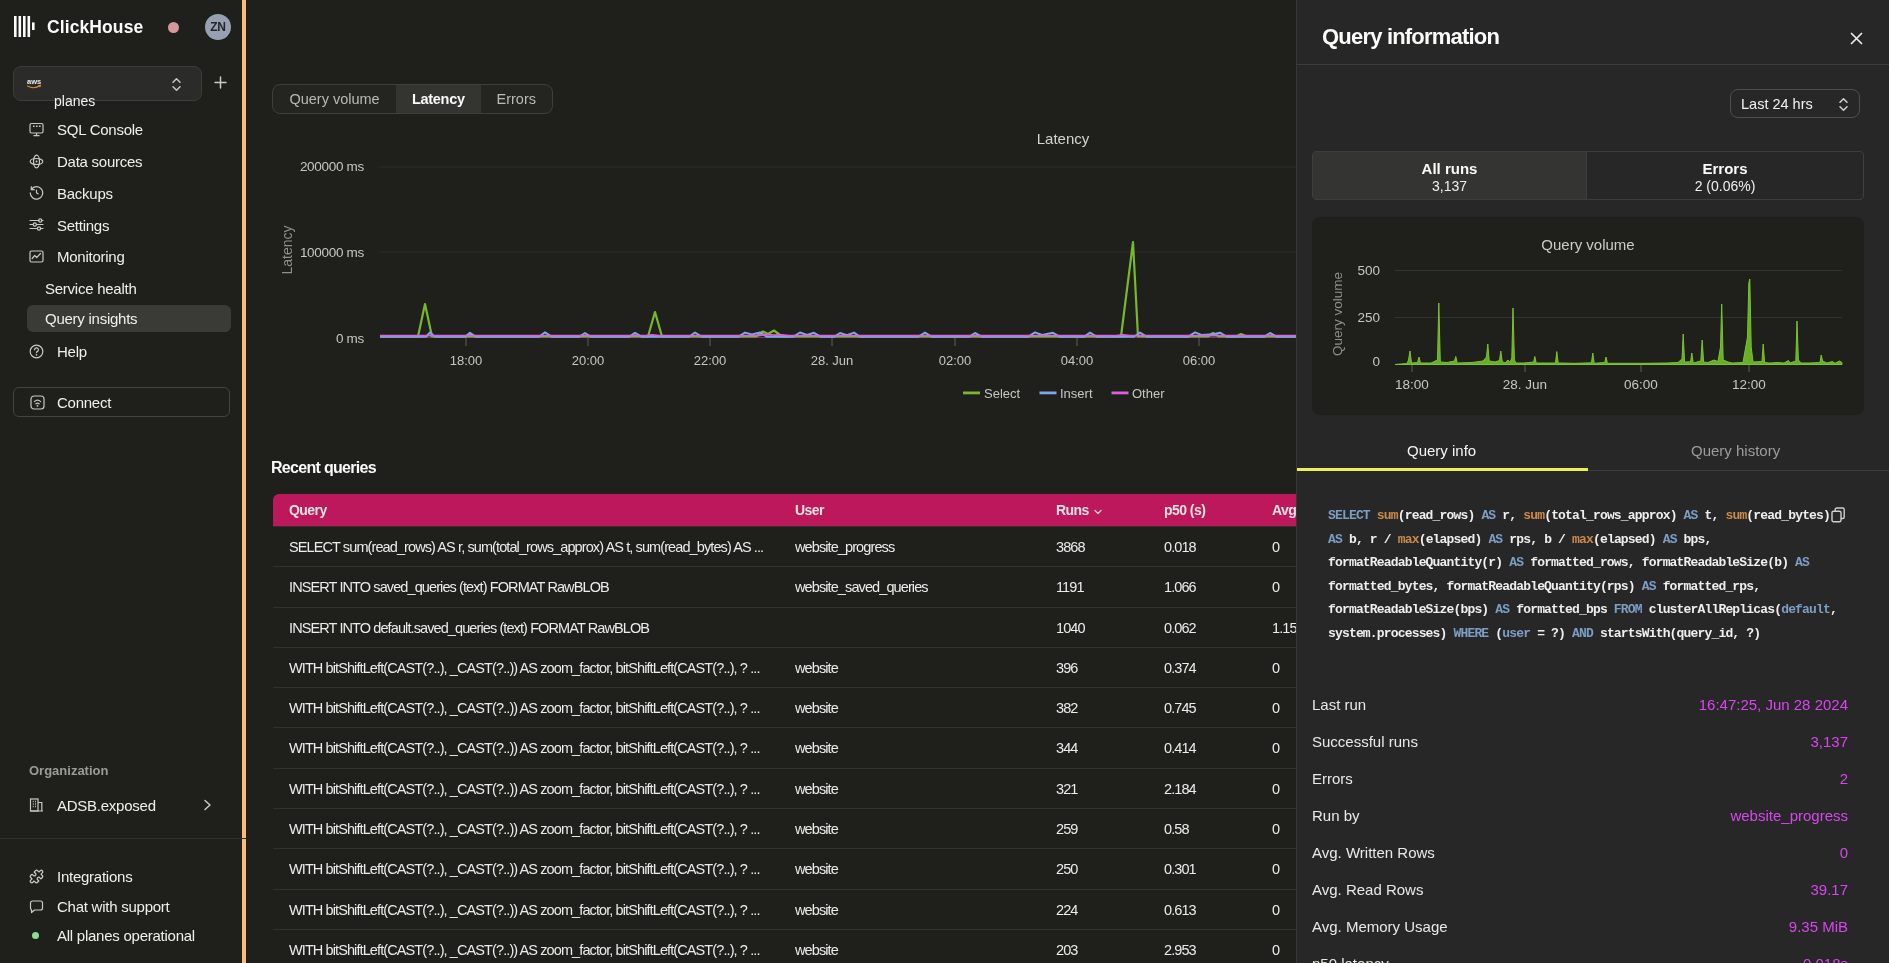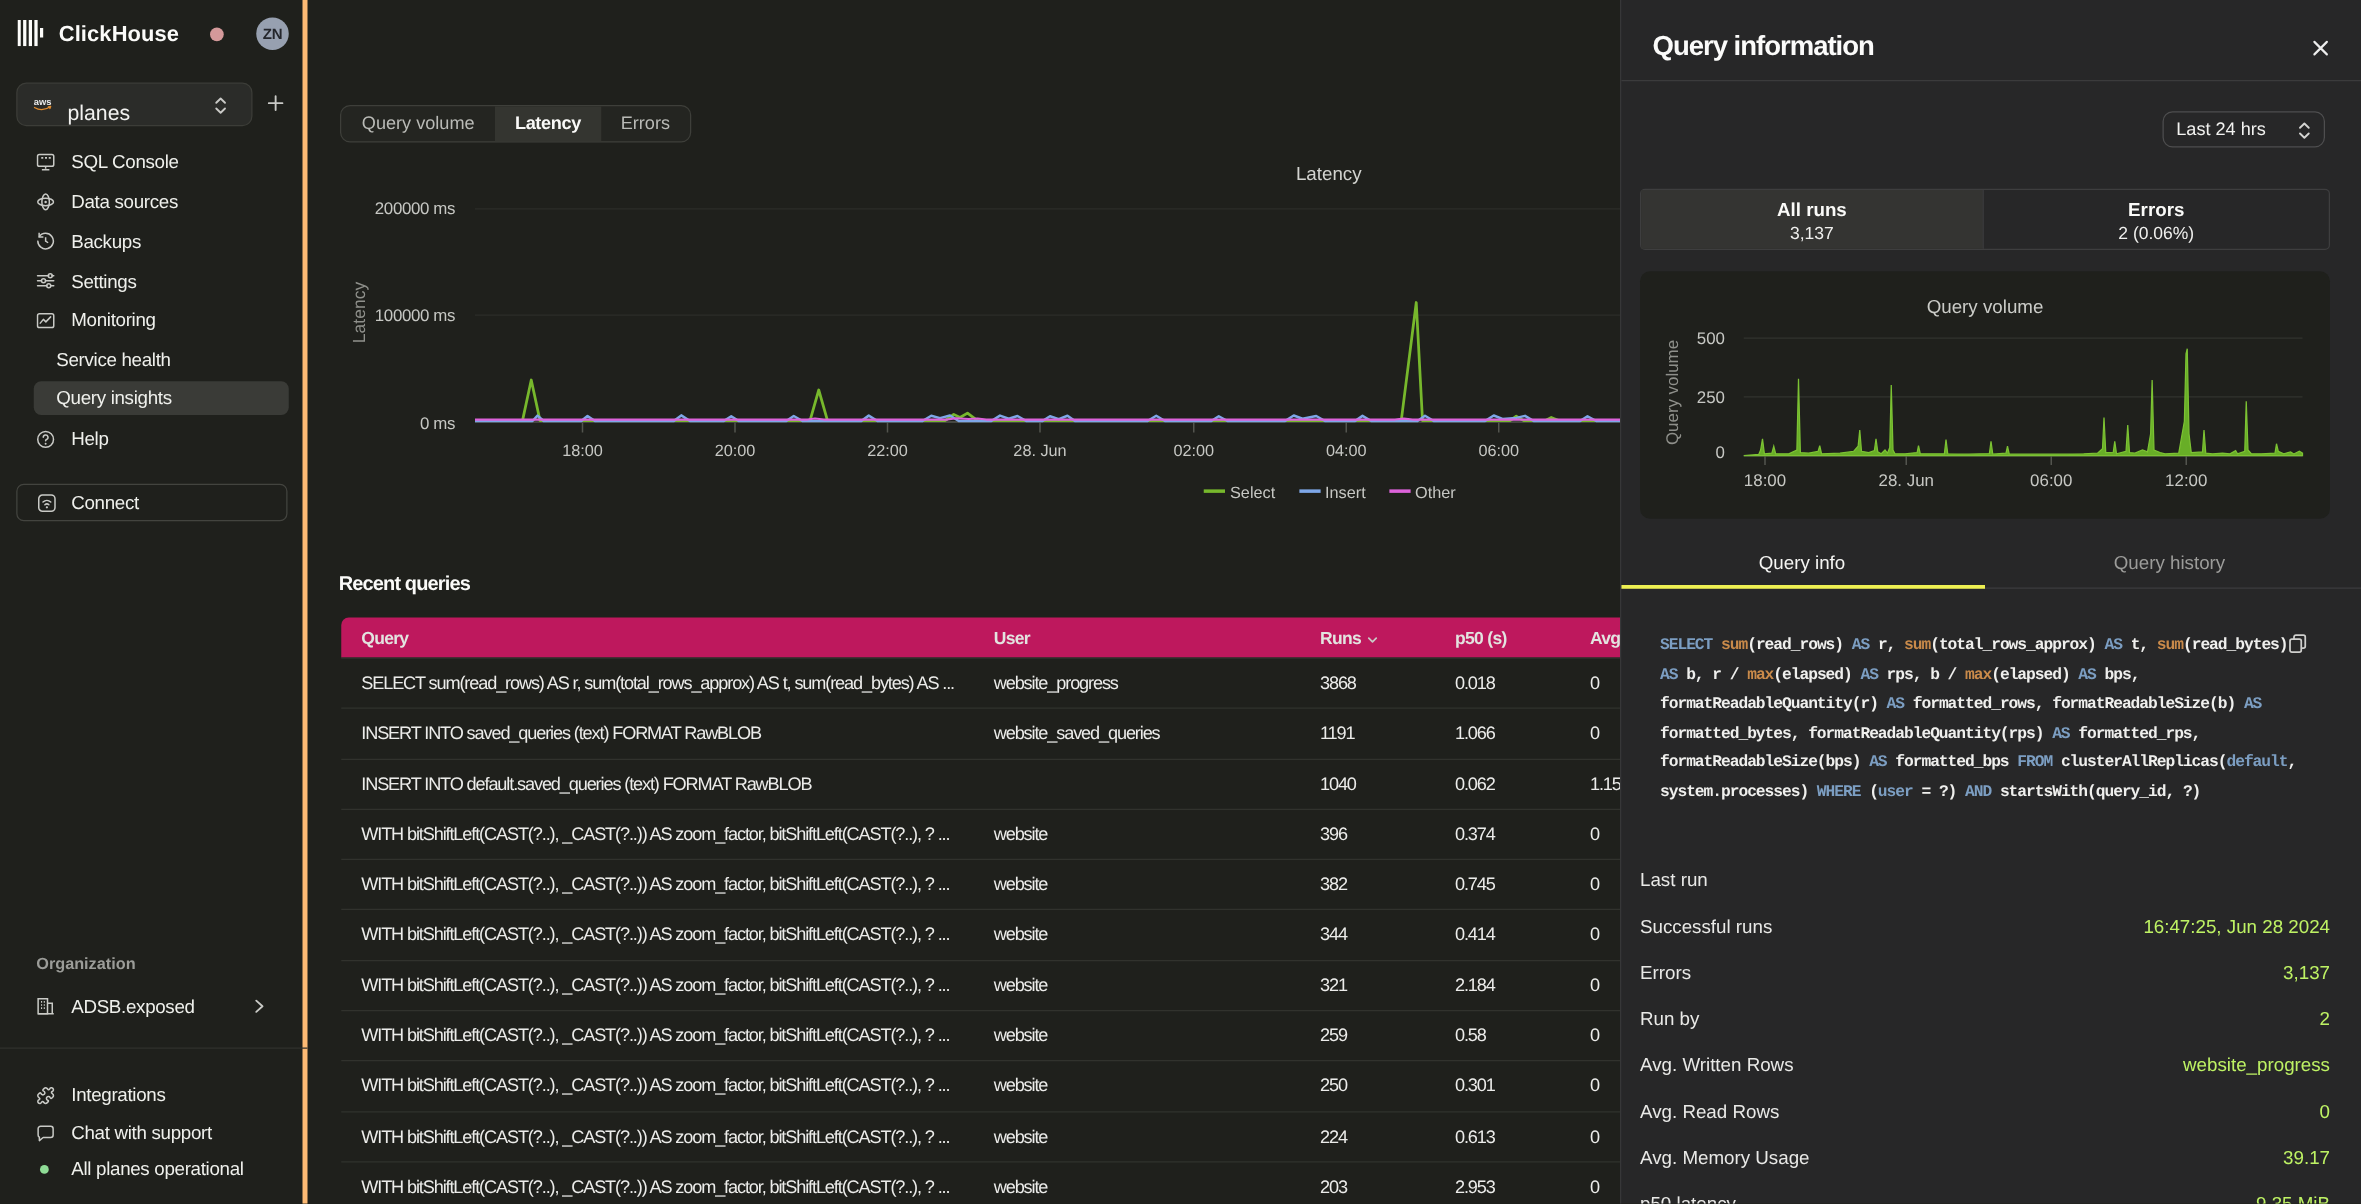--- a/index.html
+++ b/index.html
@@ -43,21 +43,21 @@
 #segctl .t1 { display:block; margin-top:8px; font-size:15px; font-weight:bold; color:#fafaf8; }
 #segctl .t2 { display:block; margin-top:1px; font-size:14px; color:#f0f0ee; }
 #qvcard { position:absolute; left:15px; top:217px; width:552px; height:198px; background:#1f201c; border-radius:8px; }
 #ptabs { position:absolute; left:0; top:432px; width:593px; height:39px; border-bottom:1.5px solid #3d3d3e; }
 #ptabs .pt { position:absolute; top:10px; font-size:15px; }
 #ptab-underline { position:absolute; left:0; top:467.5px; width:291px; height:3.5px; background:#eef052; z-index:2; }
 #codeblock { position:absolute; left:31px; top:504px; width:540px; font-family:"Liberation Mono", monospace; font-weight:bold; font-size:13px; letter-spacing:-0.83px; line-height:23.5px; color:#efefed; white-space:pre; }
 #codeblock .kw { color:#7c9ec2; } #codeblock .fn { color:#c98a4a; }
 .statrow { position:absolute; left:15px; width:552px; height:20px; }
 .statrow .lab { position:absolute; left:0; font-size:15px; color:#e9e9e7; }
-.statrow .val { position:absolute; right:0; font-size:15px; color:#bef264;margin-top:37px; }
+.statrow .val { position:absolute; right:16px; font-size:15px; color:#d946ef; }
 </style>
 </head>
 <body>
 <div id="app">
 
   <div id="main">
     <div id="seg-tabs">
       <div class="seg" style="width:124px;">Query volume</div>
       <div class="seg sel" style="width:85px;">Latency</div>
       <div class="seg" style="width:72px;">Errors</div>
@@ -208,21 +208,21 @@
     </svg>
     <div class="abs" style="left:47px; top:17px; font-size:17.5px; font-weight:bold; color:#fbfbf9; letter-spacing:0.1px;">ClickHouse</div>
     <div class="abs" style="left:168px; top:22px; width:11px; height:11px; border-radius:50%; background:#d4999a;"></div>
     <div class="abs" style="left:205px; top:14px; width:26px; height:26px; border-radius:50%; background:#97a0b0; text-align:center;"><span style="font-size:12px; font-weight:bold; color:#24262c; line-height:26px; letter-spacing:-0.3px;">ZN</span></div>
 
     <div class="abs" style="left:13px; top:66px; width:189px; height:35px; border:1px solid #3c3d38; border-radius:8px; background:#2b2c29;">
       <svg class="abs" style="left:13px; top:10px;" width="15" height="12" viewBox="0 0 15 12">
         <text x="0" y="7" font-family="Liberation Sans" font-size="7.5" font-weight="bold" fill="#e9eaea">aws</text>
         <path d="M0.5 9 Q7 12.8 13.5 8.2 M13.5 8.2 l-1.8 0.3 m1.8-0.3 l-0.6 1.6" stroke="#e08b2d" stroke-width="1.1" fill="none" stroke-linecap="round"></path>
       </svg>
-      <span class="abs" style="left:40px; top:14px; font-size:17px; color:#f2f2f0;">planes</span>
+      <span class="abs" style="left:40px; top:26px; font-size:14px; color:#f2f2f0;">planes</span>
       <svg class="abs" style="left:157px; top:10px;" width="11" height="15" viewBox="0 0 11 15">
           <path d="M2 5.2 L5.5 1.8 L9 5.2 M2 9.8 L5.5 13.2 L9 9.8" stroke="#c9c9c6" stroke-width="1.5" fill="none" stroke-linecap="round" stroke-linejoin="round"></path>
         </svg>
     </div>
     <svg class="abs" style="left:214px; top:76px;" width="13" height="13" viewBox="0 0 13 13">
         <path d="M6.5 1 V12 M1 6.5 H12" stroke="#c9c9c6" stroke-width="1.5" stroke-linecap="round"></path>
       </svg>
 
     <svg class="nav-icon" style="top:122px;" width="15" height="15" viewBox="0 0 15 15" fill="none" stroke="#c9cac6" stroke-width="1.2">
         <rect x="1" y="1.5" width="13" height="9.5" rx="1.5"></rect>

